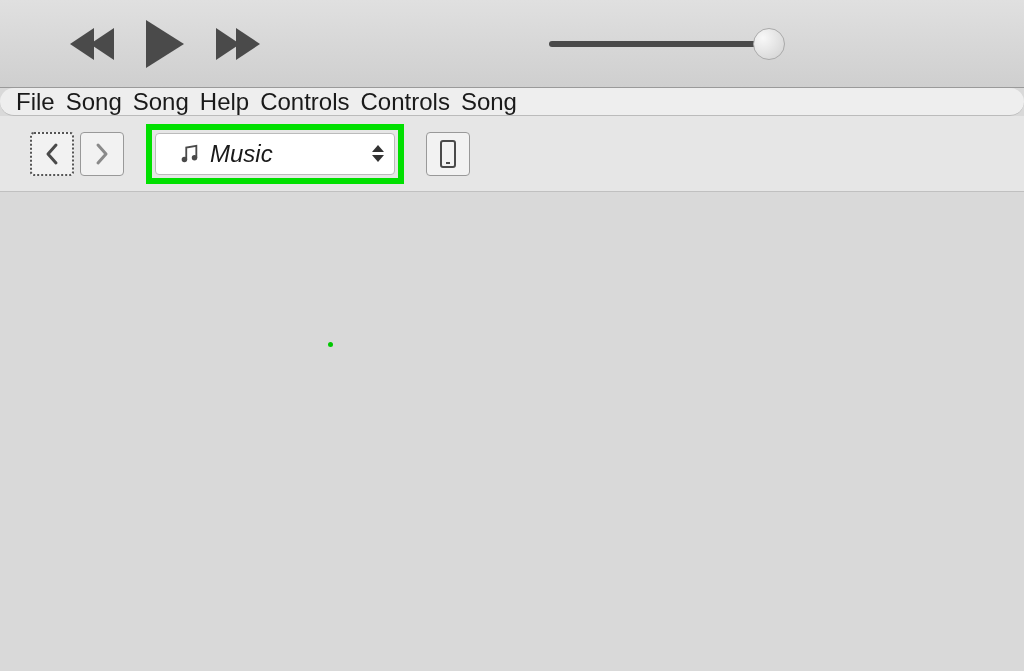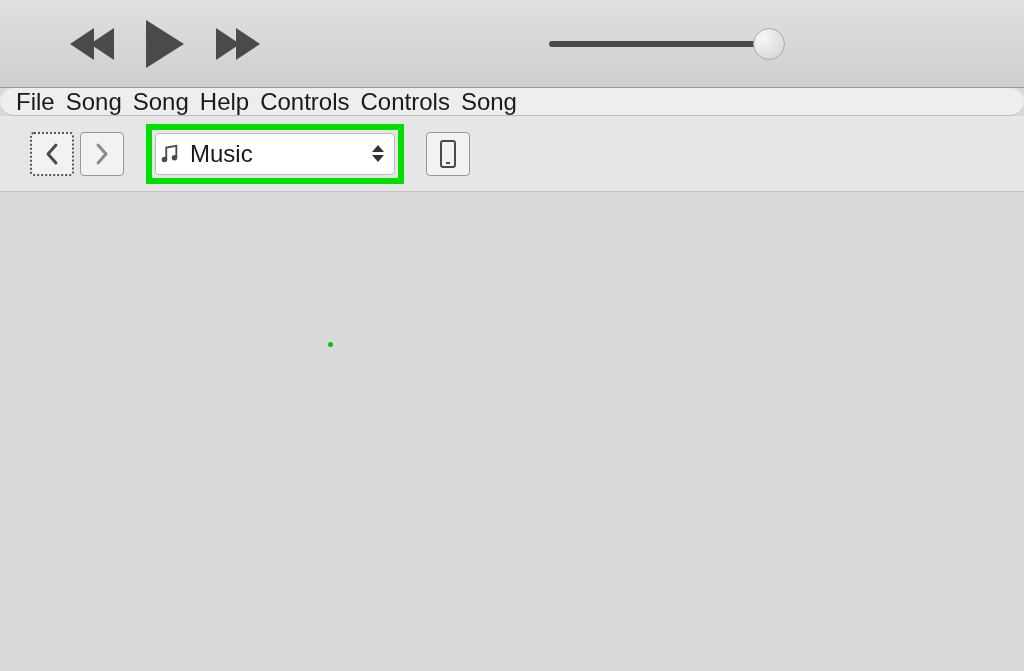--- a/index.html
+++ b/index.html
@@ -136,22 +136,23 @@
     margin-left: 12px;
   }
   .media-selector {
     width: 240px;
     height: 42px;
     background: #ffffff;
     border: 1px solid #bbb;
     border-radius: 4px;
     display: flex;
     align-items: center;
-    padding: 0 2px;
-    position: relative;
+    padding: 0 22px;
+    position: relative;
+    font-style: italic;
   }
   .music-icon {
     width: 22px;
     height: 22px;
     margin-right: 10px;
   }
   .selector-label {
     font-size: 24px;
     color: #1a1a1a;
   }

